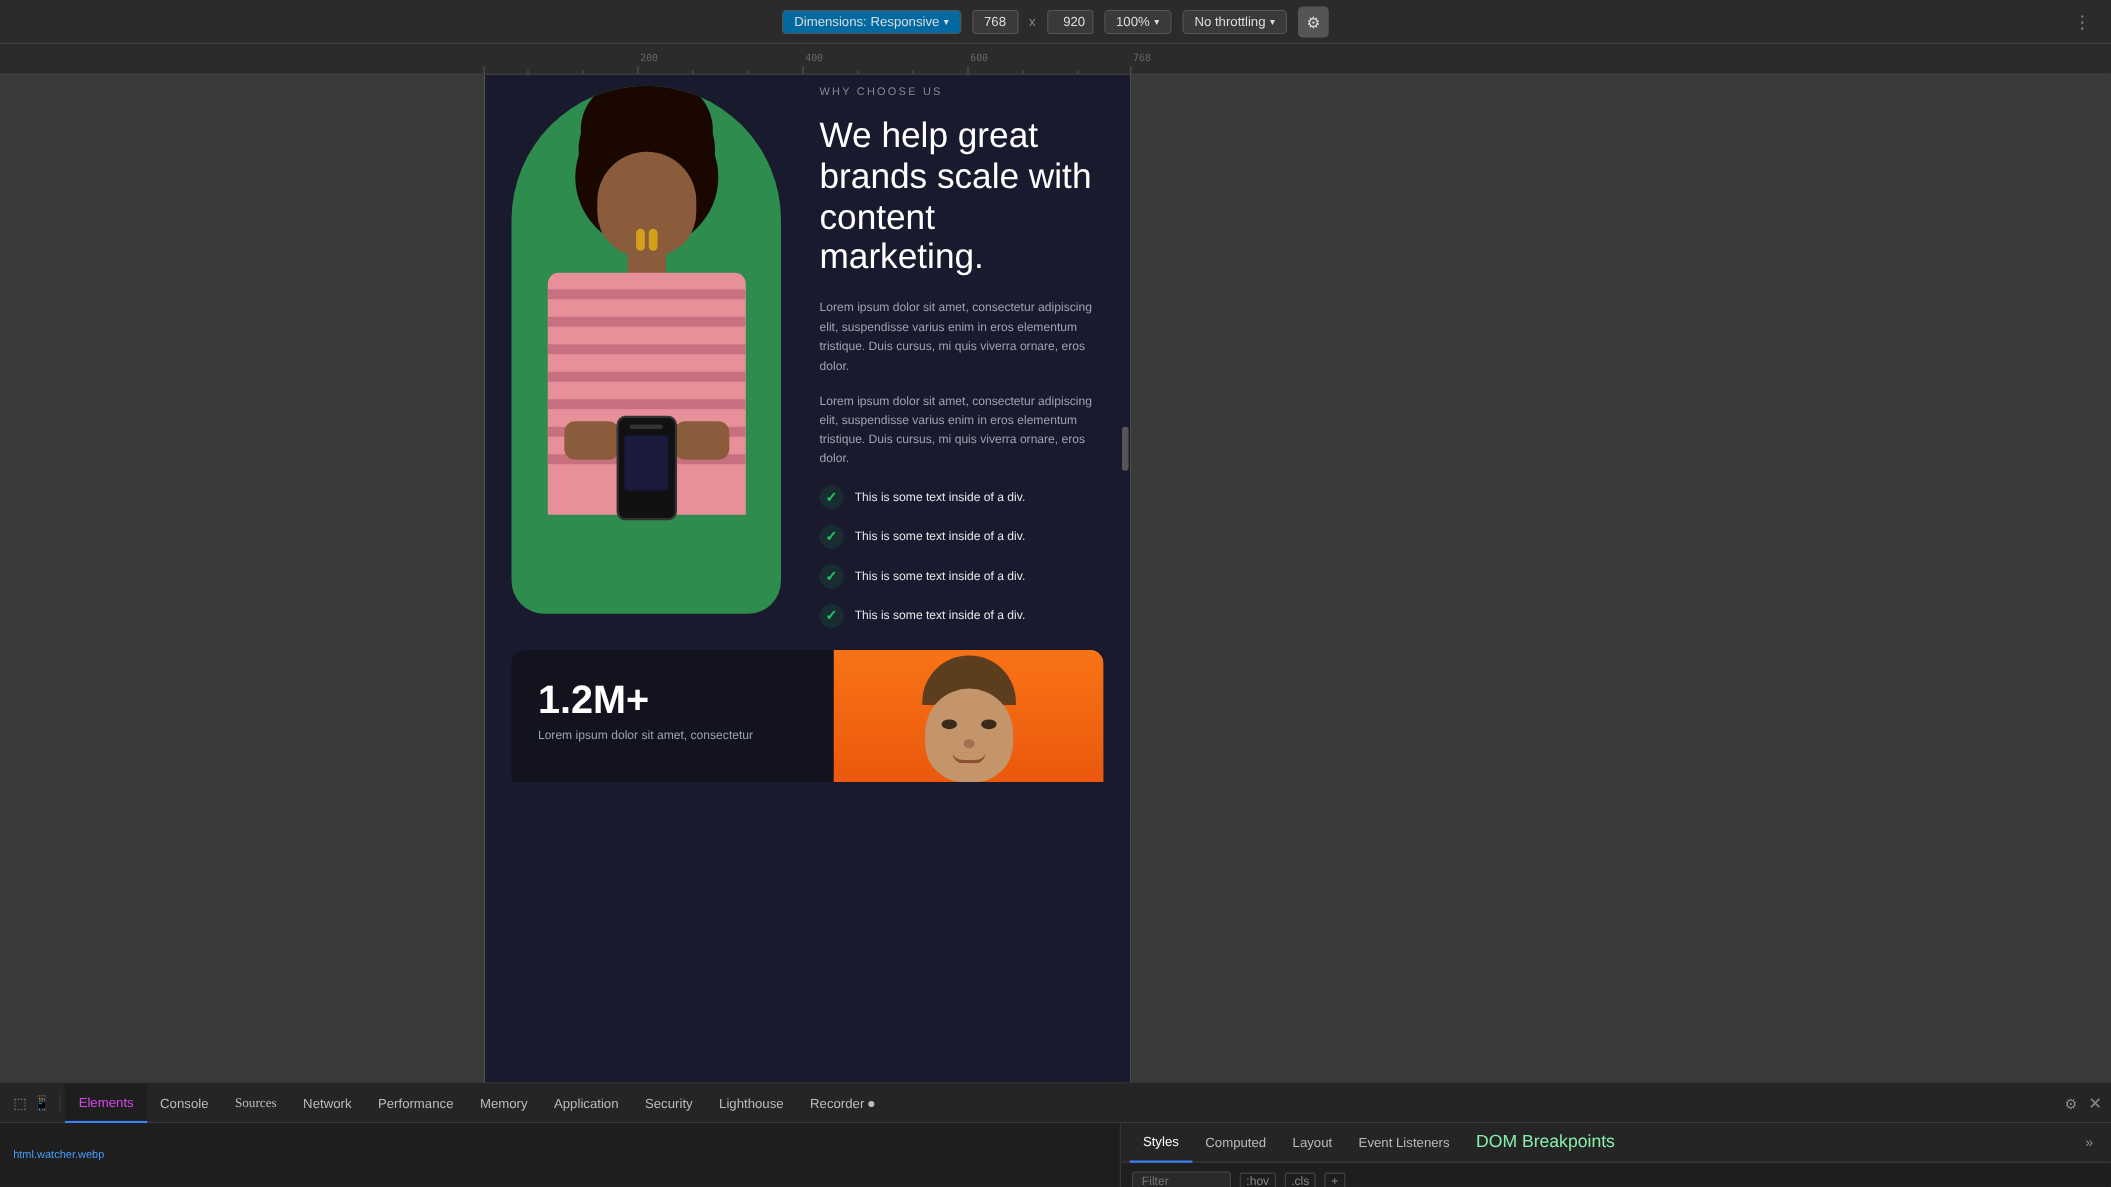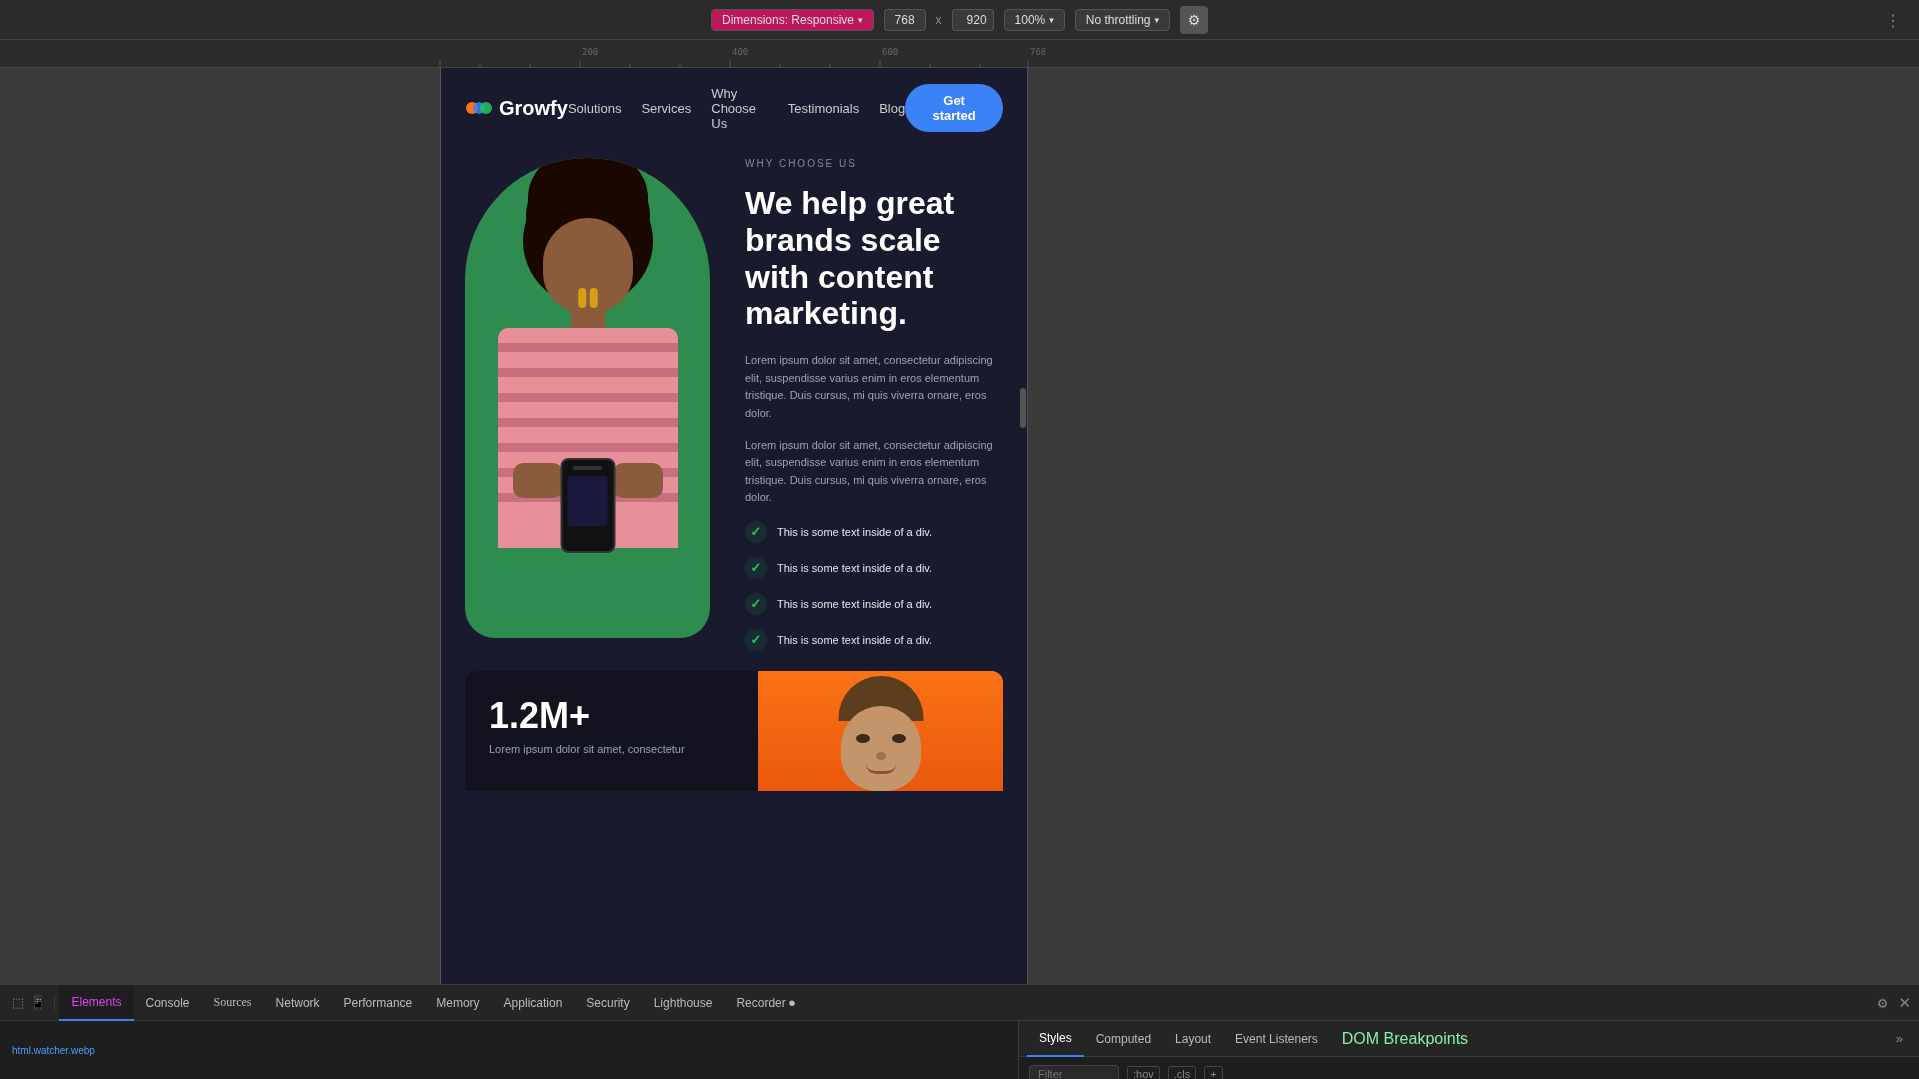--- a/index.html
+++ b/index.html
@@ -118,21 +118,21 @@
       color: #888;
       font-size: 10px;
       letter-spacing: 2px;
       text-transform: uppercase;
       margin-bottom: 16px;
     }
 
     .hero-heading {
       color: #fff;
       font-size: 32px;
-      font-weight: 700;
+      font-weight: 400;
       line-height: 1.15;
       margin-bottom: 20px;
     }
 
     .hero-para {
       color: #9ca3af;
       font-size: 11px;
       line-height: 1.6;
       margin-bottom: 14px;
     }
@@ -225,21 +225,21 @@
       width: calc(1919px - 440px - 588px);
       bottom: 95px;
       background: #3a3a3a;
     }
   </style>
 </head>
 <body>
 
 <div style="position:absolute;top:0;left:0;right:0;height:40px;background:#2b2b2b;display:flex;align-items:center;justify-content:center;border-bottom:1px solid #444;z-index:100;">
   <div style="display:flex;align-items:center;gap:10px;">
-    <div style="background:#be185d;border:1px solid #555;border-radius:4px;padding:3px 10px;color:#ddd;font-size:12px;display:flex;align-items:center;gap:4px;cursor:pointer;">
+    <div style="background:#0369a1;border:1px solid #555;border-radius:4px;padding:3px 10px;color:#ddd;font-size:12px;display:flex;align-items:center;gap:4px;cursor:pointer;">
       <span>Dimensions: Responsive</span>
       <span style="font-size:9px;">▾</span>
     </div>
     <div style="background:#3a3a3a;border:1px solid #555;border-radius:3px;padding:3px 6px;color:#ddd;font-size:12px;width:42px;text-align:center;">
       <span>768</span>
     </div>
     <span style="color:#888;font-size:12px;">x</span>
     <div style="background:#3a3a3a;border:1px solid #555;border-radius:3px;padding:3px 6px;color:#ddd;font-size:12px;width:42px;text-align:right;">
       <span>920</span>
     </div>
@@ -285,40 +285,20 @@
 <div class="grey-bg-right"></div>
 
 <div class="viewport-wrapper">
 
   <div style="position:absolute;right:0;top:0;bottom:0;width:8px;background:#1a1a2e;z-index:20;">
     <div style="position:absolute;right:1px;top:320px;width:6px;height:40px;background:#555;border-radius:3px;"></div>
   </div>
 
   <div class="site-content">
 
-    <nav class="nav">
-      <div class="logo">
-        <div class="logo-icon">
-          <svg width="28" height="20" viewBox="0 0 28 20">
-            <circle cx="7" cy="10" r="6" fill="#f97316"></circle>
-            <circle cx="14" cy="10" r="6" fill="#3b82f6" opacity="0.85"></circle>
-            <circle cx="21" cy="10" r="6" fill="#22c55e" opacity="0.85"></circle>
-          </svg>
-        </div>
-        <span class="logo-text">Growfy</span>
-      </div>
-      <div class="nav-links">
-        <a class="nav-link">Solutions</a>
-        <a class="nav-link">Services</a>
-        <a class="nav-link">Why Choose Us</a>
-        <a class="nav-link">Testimonials</a>
-        <a class="nav-link">Blog</a>
-      </div>
-      <button class="get-started-btn">Get started</button>
-    </nav>
 
     <div class="hero-section">
       <div class="hero-inner">
 
         <div class="hero-image-col">
 
           <div style="width:245px;height:480px;background:#2d8c4e;border-radius:122px 122px 30px 30px;position:relative;overflow:hidden;margin-top:10px;">
 
             <div style="position:absolute;top:18px;left:50%;transform:translateX(-50%);width:130px;height:130px;background:#1a0800;border-radius:65px;z-index:3;"></div>
 

